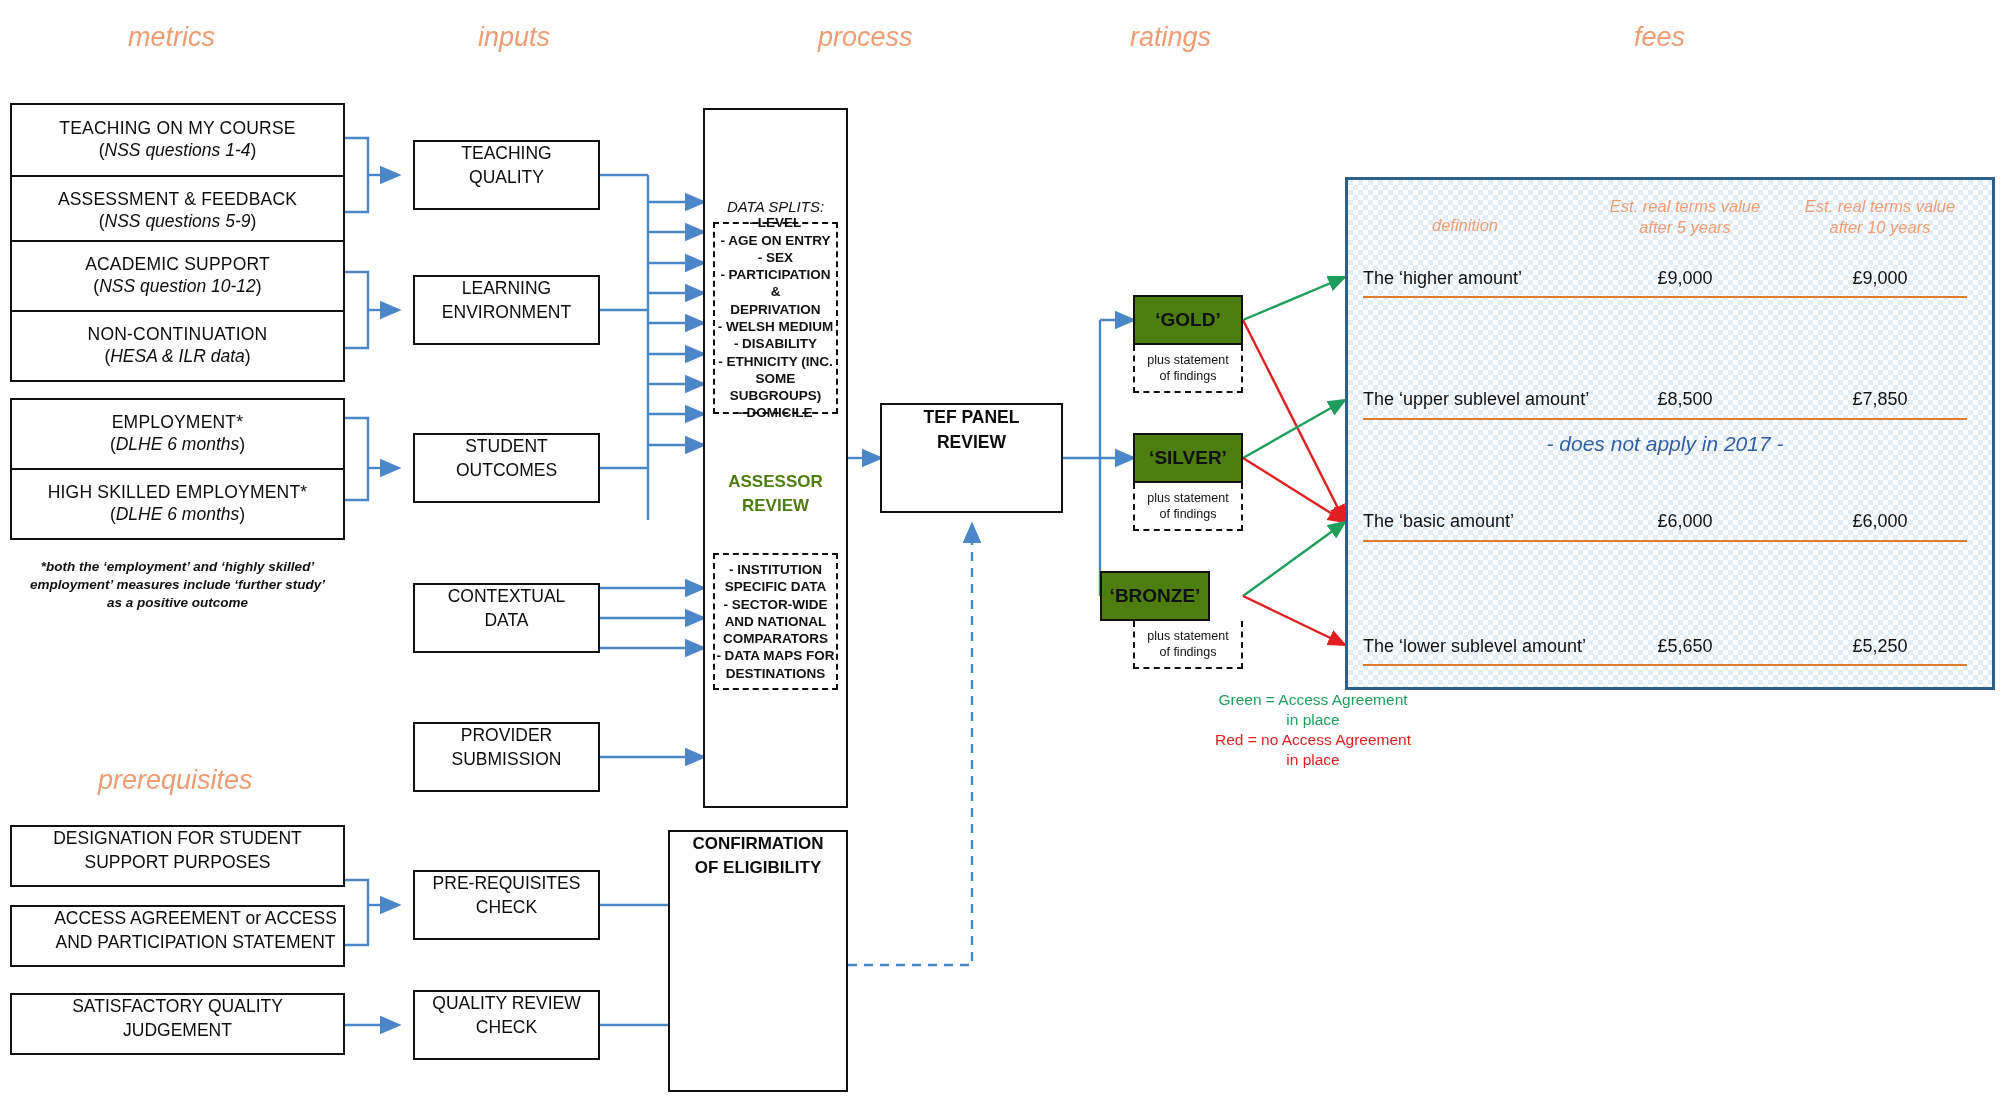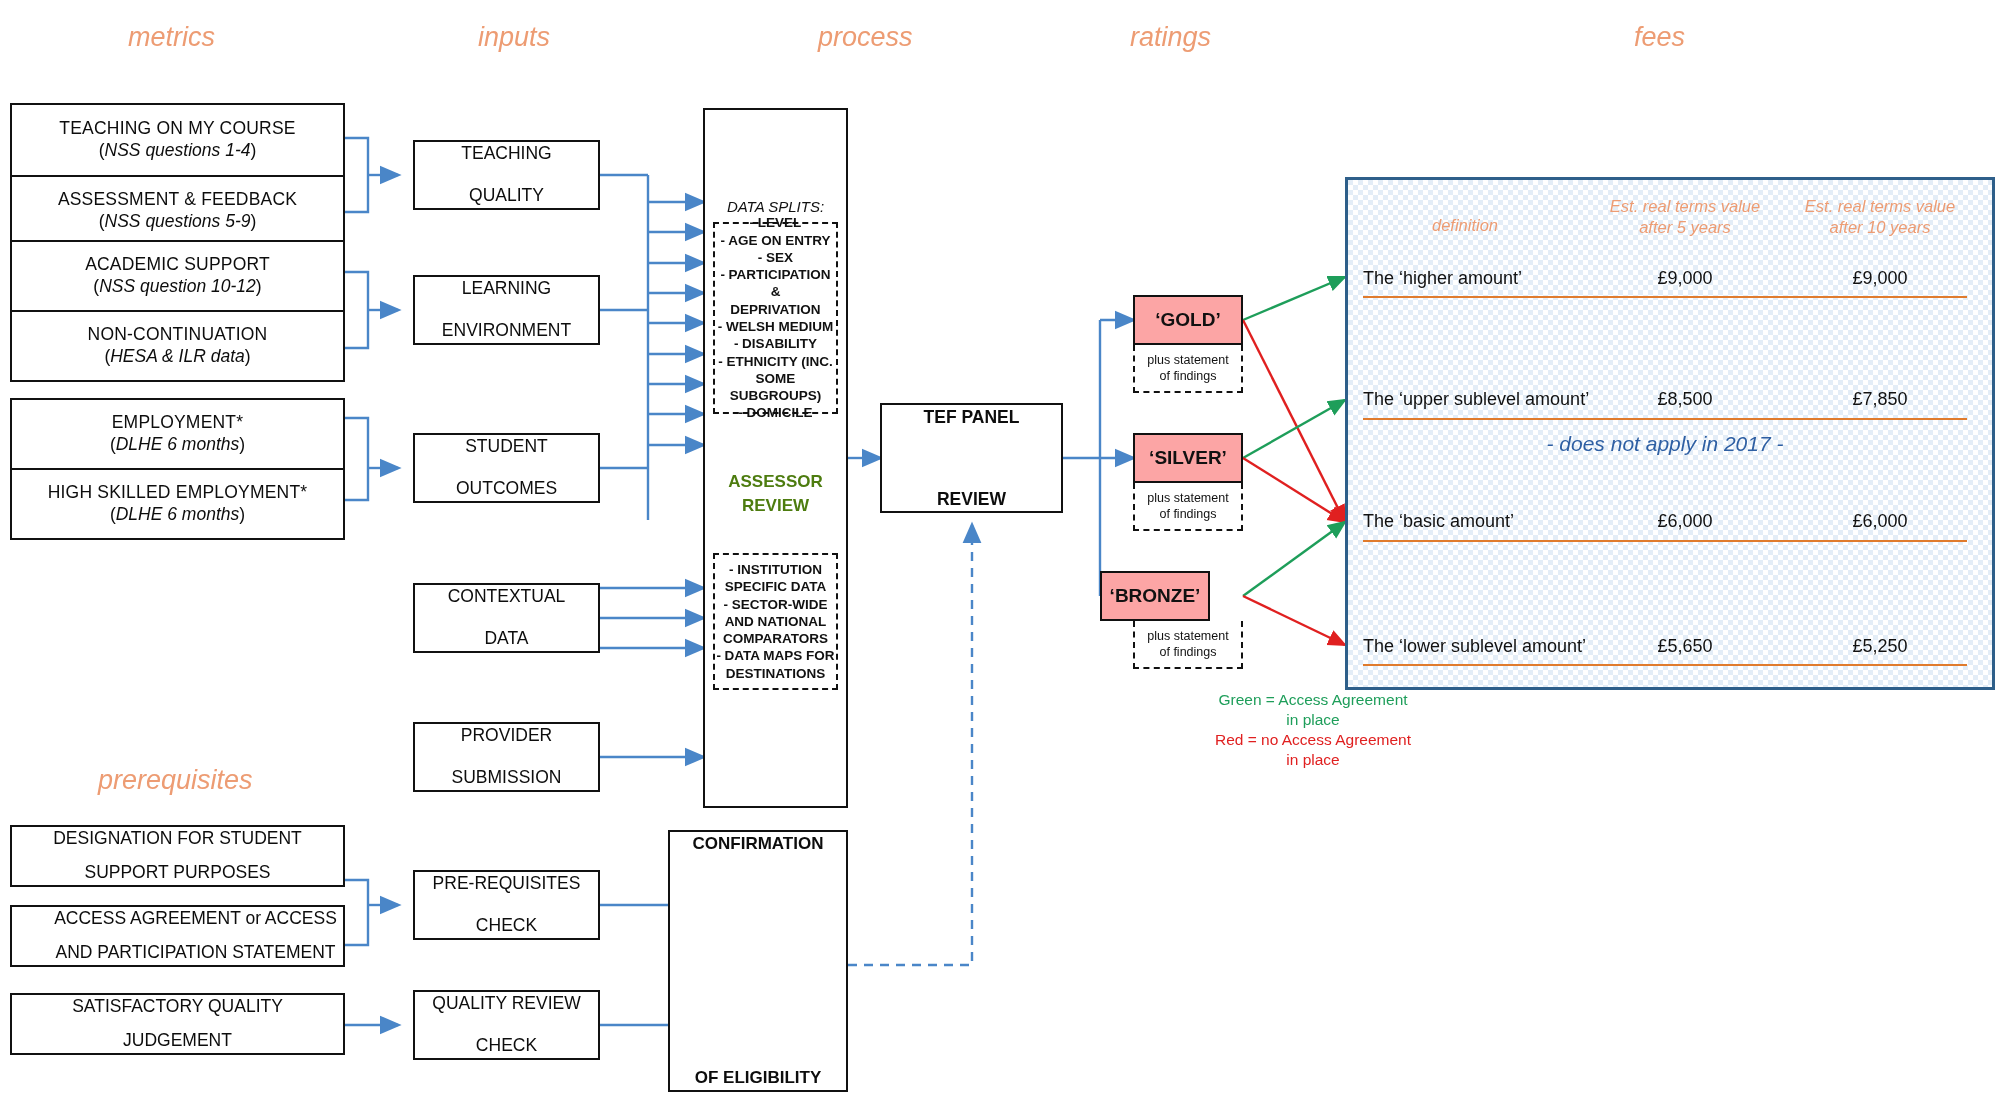--- a/index.html
+++ b/index.html
@@ -14,21 +14,21 @@
 
   
   .col-head{
     position:absolute;font-style:italic;color:#ED9C73;
     font-size:27px;white-space:nowrap;font-family:"Liberation Sans",sans-serif;
   }
 
   
   .box{
     position:absolute;border:2.5px solid #111;background:#fff;
-    display:flex;flex-direction:column;align-items:center;justify-content:space-between;
+    display:flex;flex-direction:column;align-items:center;justify-content:flex-start;
     text-align:center;color:#0d0d0d;box-sizing:border-box;
   }
   .metric-group{
     position:absolute;border:2.5px solid #111;background:#fff;box-sizing:border-box;
     display:flex;flex-direction:column;
   }
   .metric-cell{
     flex:1;display:flex;flex-direction:column;align-items:center;justify-content:center;
     text-align:center;box-sizing:border-box;
   }
@@ -57,21 +57,21 @@
   .splits-label{
     position:absolute;font-style:italic;font-size:15px;color:#111;
     text-align:center;white-space:nowrap;
   }
   .assessor-title{
     position:absolute;text-align:center;font-weight:700;font-size:17px;line-height:1.4;color:#4d7c0f;
   }
 
   
   .rating-box{
-    position:absolute;border:2.5px solid #111;background:#fca5a5;box-sizing:border-box;
+    position:absolute;border:2.5px solid #111;background:#4d7c0f;box-sizing:border-box;
     display:flex;align-items:center;justify-content:center;
     font-weight:700;font-size:19px;color:#111;
   }
   .rating-sub{
     position:absolute;border:2.5px dashed #111;border-top:none;background:#fff;box-sizing:border-box;
     display:flex;flex-direction:column;align-items:center;justify-content:center;
     font-size:12.5px;line-height:1.3;color:#111;text-align:center;
   }
   .legend{
     position:absolute;text-align:center;font-size:15.5px;line-height:1.3;white-space:nowrap;
@@ -220,20 +220,21 @@
     <div class="metric-cell">
       <div class="m-title">EMPLOYMENT*</div>
       <div class="m-sub"><span class="paren">(</span><span>DLHE 6 months</span><span class="paren">)</span></div>
     </div>
     <div class="metric-cell">
       <div class="m-title">HIGH SKILLED EMPLOYMENT*</div>
       <div class="m-sub"><span class="paren">(</span><span>DLHE 6 months</span><span class="paren">)</span></div>
     </div>
   </div>
 
+  <div class="footnote" style="left:25px;top:558px;width:305px;">*both the ‘employment’ and ‘highly skilled’ employment’ measures include ‘further study’ as a positive outcome</div>
 
   <div class="box input-box" style="left:413px;top:140px;width:187px;height:70px;">
     <span>TEACHING</span>
     <span>QUALITY</span>
   </div>
   <div class="box input-box" style="left:413px;top:275px;width:187px;height:70px;">
     <span>LEARNING</span>
     <span>ENVIRONMENT</span>
   </div>
   <div class="box input-box" style="left:413px;top:433px;width:187px;height:70px;">

